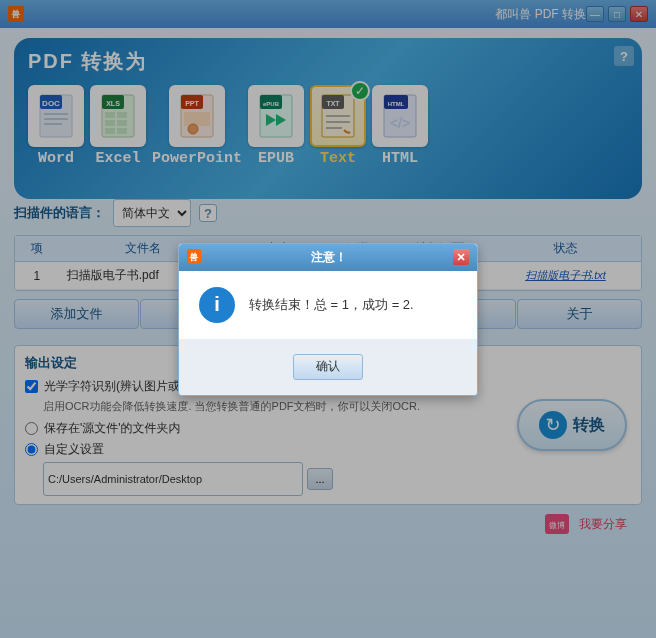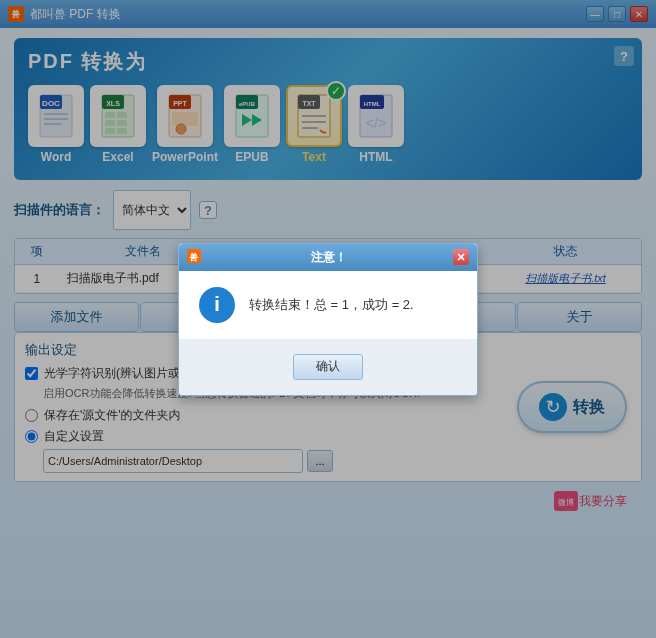--- a/index.html
+++ b/index.html
@@ -28,21 +28,21 @@
       margin-right: 6px;
       background: #ff6600;
       border-radius: 2px;
       display: inline-flex;
       align-items: center;
       justify-content: center;
       font-size: 9px;
       color: white;
       font-weight: bold;
     }
-    .title-bar-title { flex: 1; }
+    .title-bar-title { flex: 1; text-align: right; }
     .title-bar-controls {
       display: flex;
       gap: 4px;
     }
     .title-btn {
       width: 18px;
       height: 16px;
       background: linear-gradient(to bottom, #8cc8f0, #5aa0d0);
       border: 1px solid #3a80b8;
       border-radius: 2px;
@@ -58,23 +58,22 @@
     
     .main {
       background: linear-gradient(to bottom, #e8f4fc, #cce6f8);
       height: calc(638px - 28px);
       padding: 10px 14px;
     }
 
     
     .pdf-header {
       background: linear-gradient(135deg, #1a7abf, #4db3e8, #1a7abf);
-      border-radius: 6px;
-      padding: 10px 14px 16px;
-      margin-bottom: 10px;
+      border-radius: 16px;
+      padding: 10px 14px 32px;
       position: relative;
     }
     .pdf-title {
       color: white;
       font-size: 20px;
       font-weight: bold;
       margin-bottom: 10px;
       letter-spacing: 2px;
     }
     .help-btn {
@@ -118,22 +117,23 @@
       justify-content: center;
       position: relative;
       box-shadow: 0 1px 3px rgba(0,0,0,0.2);
     }
     .format-icon.active .icon-box {
       background: linear-gradient(to bottom, #fff9e0, #fff3c0);
       border: 2px solid #f0c040;
     }
     .format-icon .icon-label {
       color: white;
-      font-size: 12px;
-      font-weight: bold;
+      font-size: 15px;
+      font-weight: bold;
+      font-family: Liberation Mono, monospace;
     }
     .format-icon.active .icon-label {
       color: #ffe060;
     }
 
     .check-badge {
       position: absolute;
       top: -6px;
       right: -6px;
       width: 20px;
@@ -152,21 +152,21 @@
     .lang-row {
       display: flex;
       align-items: center;
       gap: 8px;
       margin-bottom: 8px;
       color: #1a5a8a;
       font-weight: bold;
       font-size: 13px;
     }
     .lang-select {
-      height: 40px;
+      height: 28px;
       border: 1px solid #a0c8e8;
       border-radius: 3px;
       padding: 0 4px;
       background: white;
       font-size: 12px;
       color: #333;
     }
     .lang-help {
       width: 18px;
       height: 18px;
@@ -213,21 +213,21 @@
       color: #2060c0;
       text-decoration: underline;
       font-size: 11px;
       font-style: italic;
     }
 
     
     .btn-row {
       display: flex;
       gap: 1px;
-      margin-bottom: 0;
+      margin-bottom: 16px;
     }
     .action-btn {
       flex: 1;
       height: 30px;
       background: linear-gradient(to bottom, #e8f4ff, #c8e0f8);
       border: 1px solid #a0c4e8;
       border-radius: 4px;
       color: #1a5a8a;
       font-size: 13px;
       cursor: pointer;
@@ -239,21 +239,21 @@
     
     .output-section {
       background: white;
       border: 1px solid #b0d0e8;
       border-radius: 4px;
       padding: 8px 10px;
       position: relative;
     }
     .output-title {
       color: #1a5a8a;
-      font-weight: normal;
+      font-weight: bold;
       font-size: 13px;
       margin-bottom: 6px;
     }
     .output-row {
       display: flex;
       align-items: center;
       gap: 6px;
       margin-bottom: 4px;
       font-size: 12px;
       color: #333;
@@ -269,21 +269,21 @@
       margin-left: 18px;
     }
     .path-row {
       display: flex;
       align-items: center;
       gap: 4px;
       margin-left: 18px;
     }
     .path-input {
       flex: 1;
-      height: 24px;
+      height: 34px;
       border: 1px solid #a0c0d8;
       border-radius: 3px;
       padding: 0 4px;
       font-size: 11px;
       color: #333;
       max-width: 260px;
     }
     .browse-btn {
       width: 26px;
       height: 22px;
@@ -603,21 +603,21 @@
     <div class="path-row">
       <input type="text" class="path-input" value="C:/Users/Administrator/Desktop" style="">
       <button class="browse-btn">...</button>
     </div>
 
     <div class="convert-btn" style="position:absolute; right:14px; top:50%; transform:translateY(-50%);">
       <div class="convert-icon">↻</div>
       <span class="convert-text">转换</span>
     </div>
 
-    <div style="position:absolute; right:14px; bottom:-30px; display:flex; align-items:center; gap:1px; cursor:pointer;">
+    <div style="position:absolute; right:14px; bottom:-30px; display:flex; align-items:center; gap:10px; cursor:pointer;">
       <div class="share-icon">
         <svg width="20" height="16" viewBox="0 0 20 16">
           <rect width="20" height="16" rx="3" fill="#e85080"></rect>
           <text x="10" y="12" font-size="8" fill="white" text-anchor="middle">微博</text>
         </svg>
       </div>
       <span style="color:#e04060; font-size:12px;">我要分享</span>
     </div>
 
   </div>

